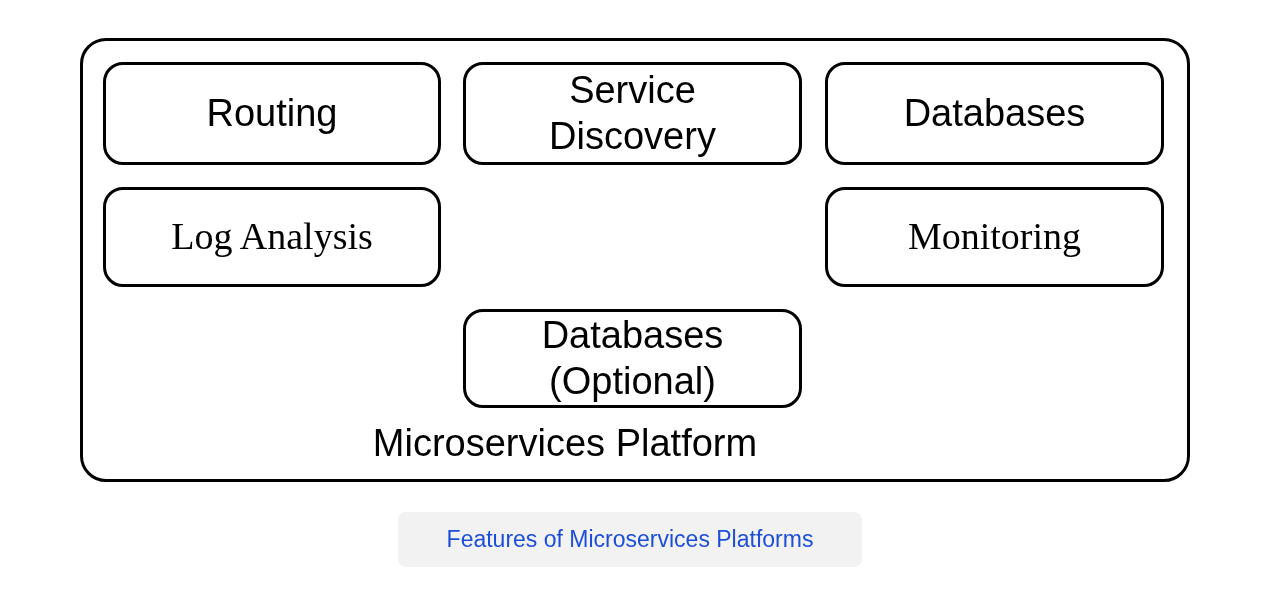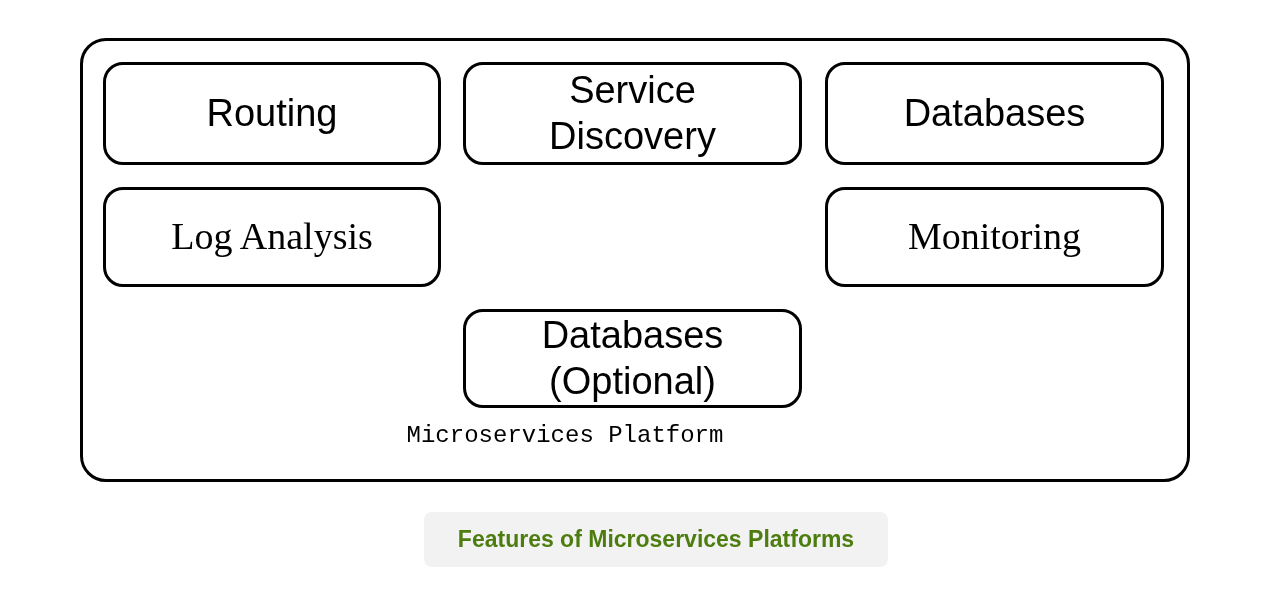--- a/index.html
+++ b/index.html
@@ -48,41 +48,40 @@
   
   .row-1 { top: 21px;  height: 103px; }
   .row-2 { top: 146px; height: 100px; font-family: Liberation Serif, serif; }
   .row-3 { top: 268px; height: 99px;  }
   .platform-label {
     position: absolute;
     left: 0;
     top: 382px;
     width: 964px;
     text-align: center;
-    font-size: 24px;
+    font-size: 38px;
     line-height: 1.1;
     color: #000000;
     white-space: nowrap;
-    font-family: Liberation Mono, monospace;
   }
   .caption {
     position: absolute;
-    left: 424px;
+    left: 398px;
     top: 512px;
     width: 464px;
     height: 55px;
     box-sizing: border-box;
     background: #f2f2f3;
     border-radius: 8px;
     display: flex;
     align-items: center;
     justify-content: center;
     font-size: 23px;
-    font-weight: 700;
-    color: #4d7c0f;
+    font-weight: 400;
+    color: #1d4ed8;
     white-space: nowrap;
   }
 </style>
 </head>
 <body>
 
 <div class="canvas">
 
   <div class="platform-container">
 

